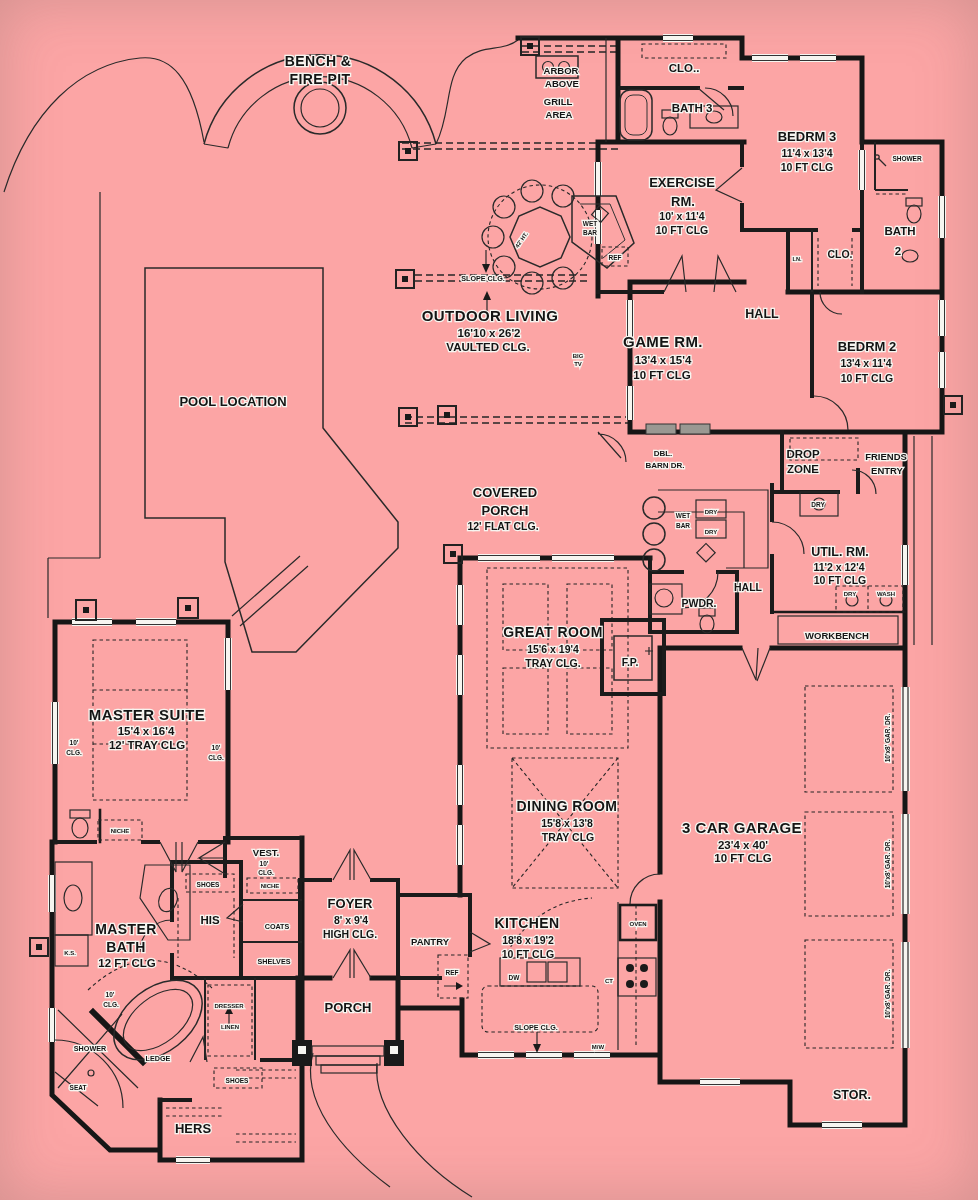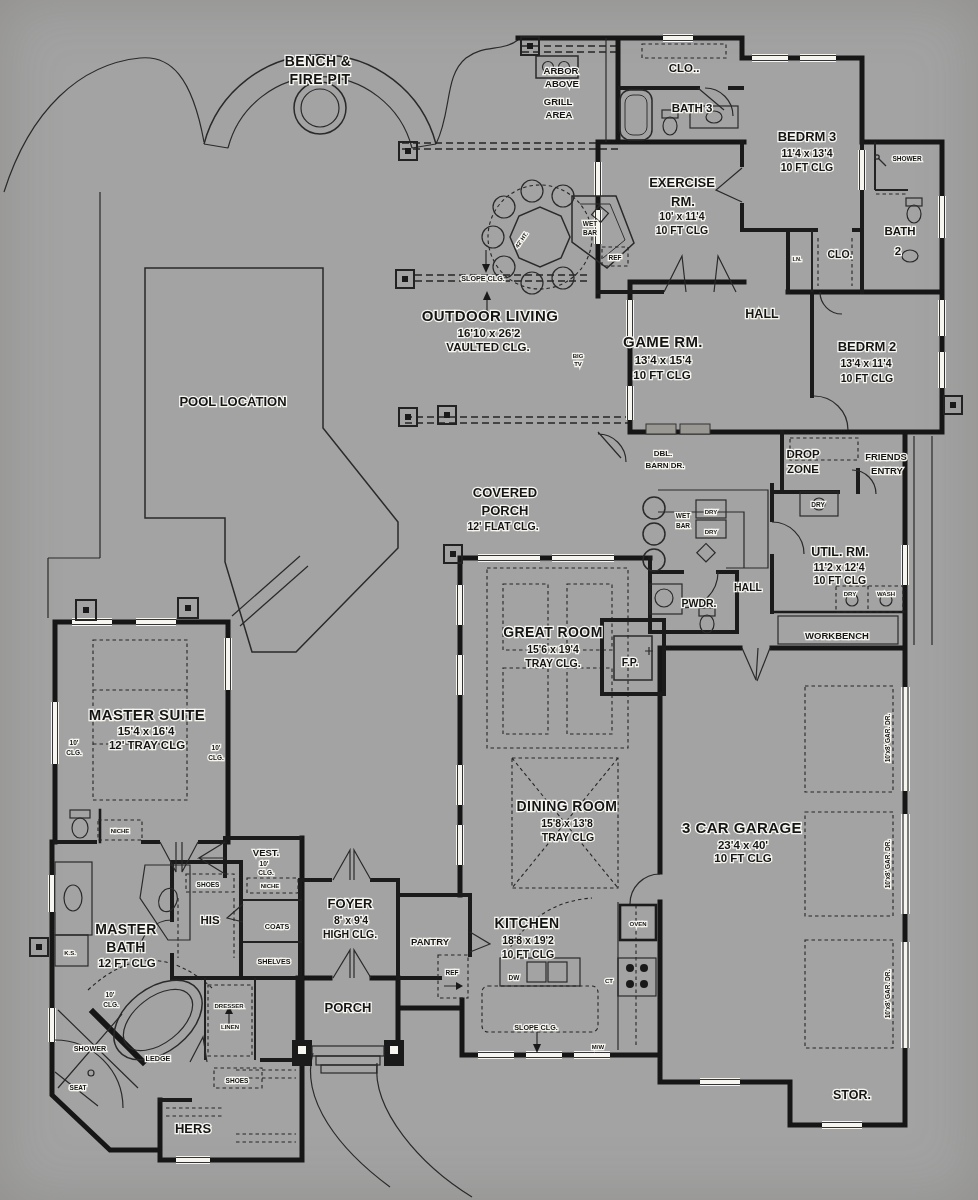--- a/index.html
+++ b/index.html
@@ -1,16 +1,16 @@
 <!DOCTYPE html>
 <html><head>
 <meta charset="utf-8">
 <style>
   html,body{margin:0;padding:0;background:#dddcd6;}
-  .stage{position:relative;width:978px;height:1200px;margin:0 auto;background:#a3a3a3;
+  .stage{position:relative;width:978px;height:1200px;margin:0 auto;background:#fca5a5;
          box-shadow:inset 0 0 60px rgba(90,88,80,.25);overflow:hidden;}
   svg{position:absolute;left:0;top:0;}
   .w6{stroke:#161616;stroke-width:6;fill:none;stroke-linecap:square}
   .w5{stroke:#161616;stroke-width:5;fill:none;stroke-linecap:square}
   .w4{stroke:#1b1b1b;stroke-width:4;fill:none;stroke-linecap:square}
   .w3{stroke:#1b1b1b;stroke-width:2.6;fill:none;stroke-linecap:square}
   .w2{stroke:#222;stroke-width:2;fill:none}
   .t15s{stroke:#2a2a2a;stroke-width:1.5;fill:none}
   .w1{stroke:#2a2a2a;stroke-width:1.2;fill:none}
   .wl{stroke:#333;stroke-width:1;fill:none}

